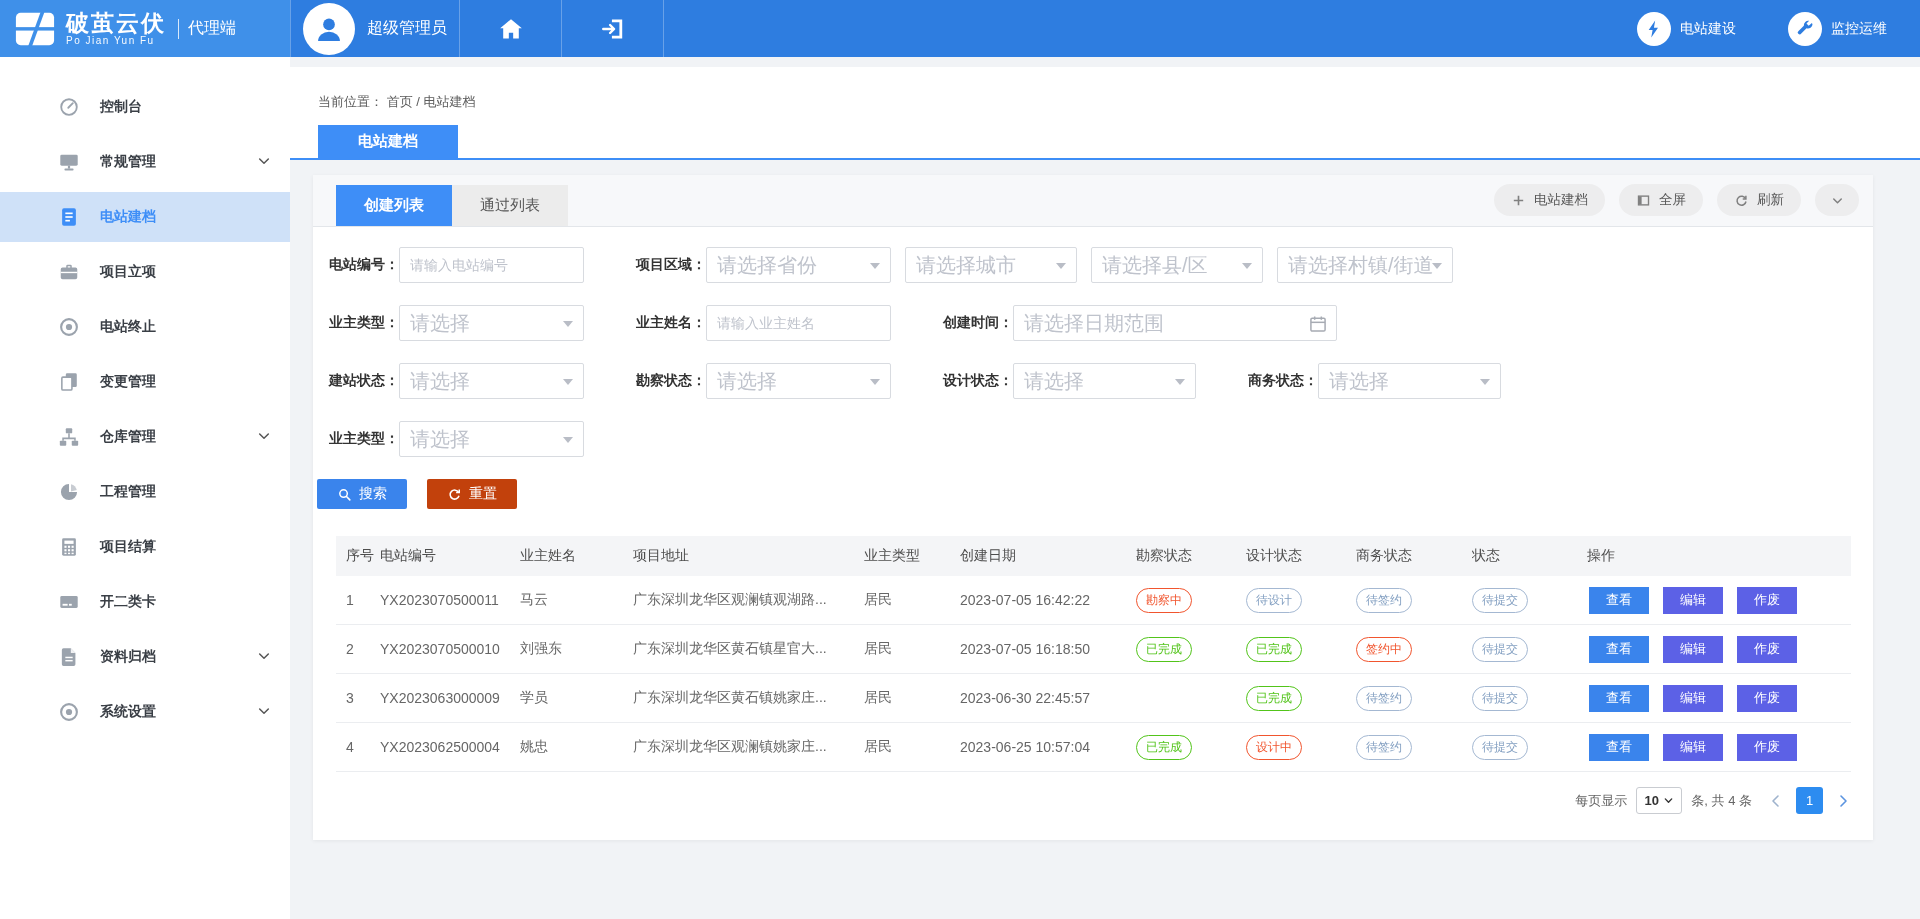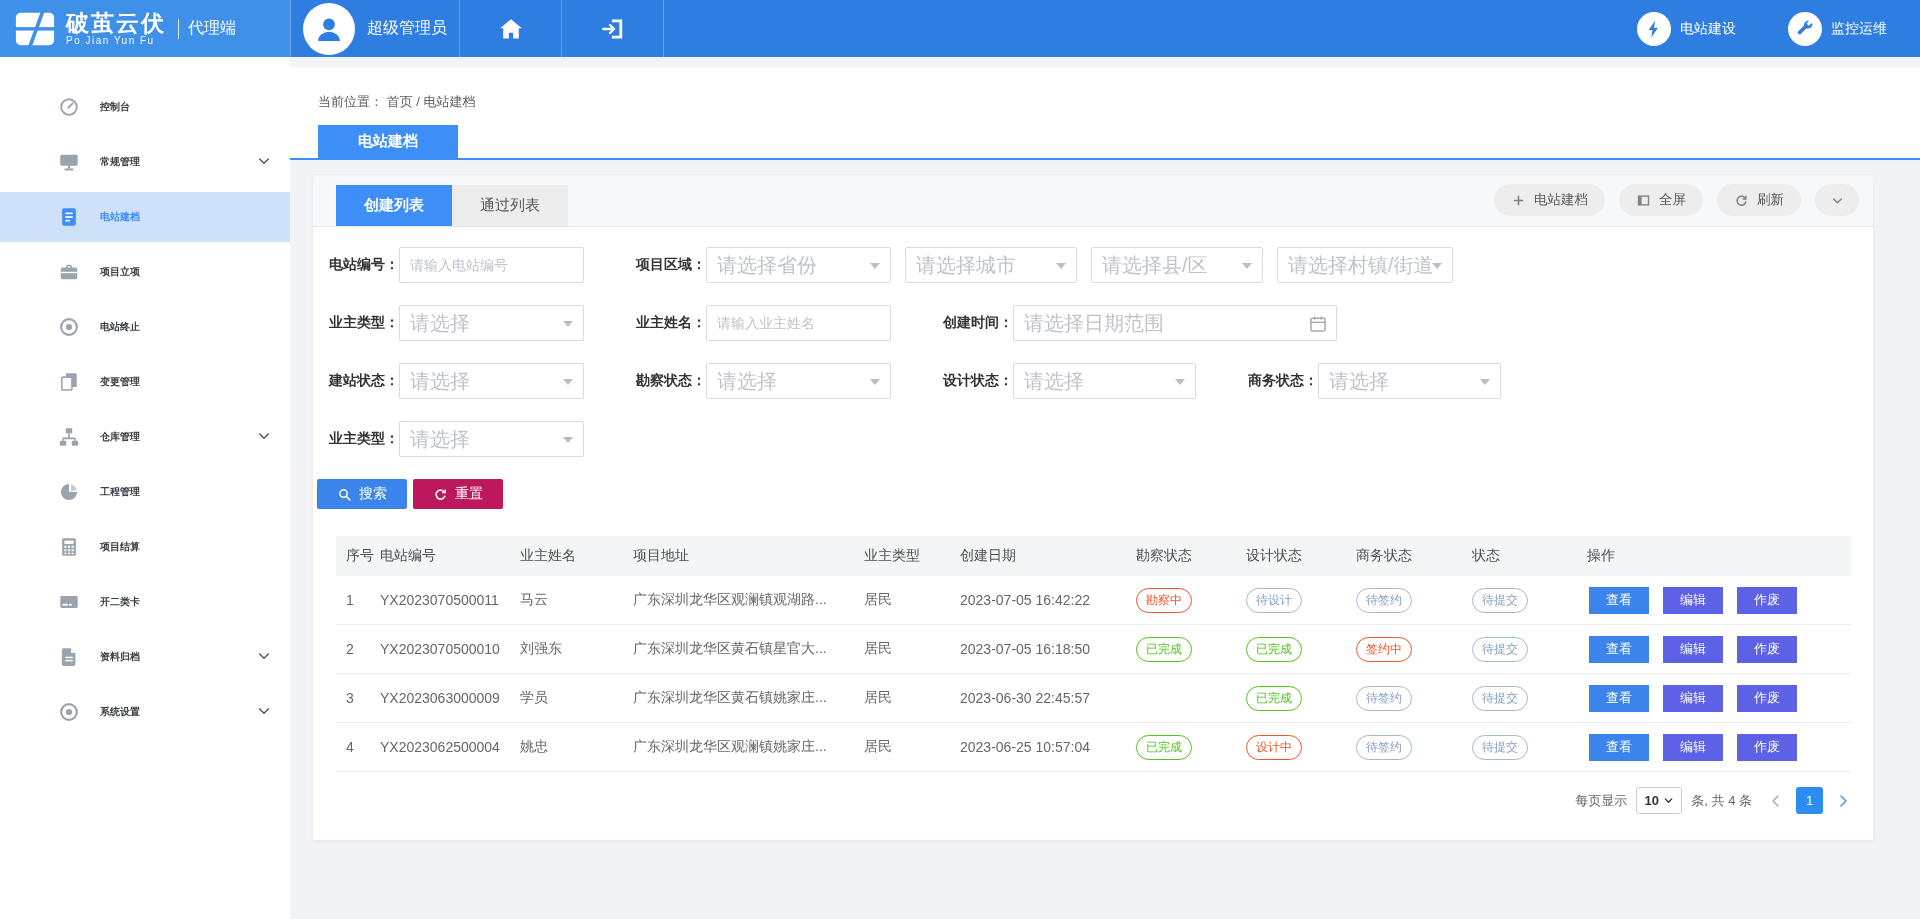--- a/index.html
+++ b/index.html
@@ -22,21 +22,21 @@
 .seg-ico svg{width:26px;height:26px}
 .hdr-right{margin-left:auto;display:flex;align-items:center;gap:52px;padding-right:33px}
 .hlink{display:flex;align-items:center;gap:9px;font-size:14px}
 .hlink .circ{width:34px;height:34px;border-radius:50%;background:#fff;color:#2e7de0;display:flex;align-items:center;justify-content:center}
 .hlink .circ svg{width:20px;height:20px}
 
 .sidebar{position:absolute;top:57px;left:0;width:290px;height:862px;background:#fff;padding-top:25px}
 .side-item{height:50px;margin-bottom:5px;display:flex;align-items:center;padding-left:58px;position:relative;cursor:pointer}
 .side-item .si-icon{width:22px;height:22px;color:#9ba3ad;margin-right:20px;flex:none}
 .side-item .si-icon svg{width:22px;height:22px}
-.side-item .si-label{font-size:10px;color:#3a3f46;font-weight:600}
+.side-item .si-label{font-size:14px;color:#3a3f46;font-weight:600}
 .side-item .si-chev{position:absolute;right:18px;top:16px;width:16px;height:16px;color:#555}
 .side-item .si-chev svg{width:16px;height:16px}
 .side-item.active{background:#cfe1f8}
 .side-item.active .si-icon{color:#3e8ef7}
 .side-item.active .si-label{color:#3e8ef7}
 
 .main{position:absolute;left:290px;top:67px;width:1630px;height:862px}
 .topbar{height:91px;background:#fff;position:relative}
 .breadcrumb{position:absolute;left:28px;top:26px;font-size:13px;color:#5c5c5c}
 .page-tab{position:absolute;left:28px;bottom:0;width:140px;height:33px;background:#3e8ef7;color:#fff;font-size:15px;font-weight:bold;display:flex;align-items:center;justify-content:center}
@@ -61,21 +61,21 @@
 .ctrl input{border:0;outline:0;width:100%;font-size:14px;font-family:inherit;color:#333}
 .ctrl input::placeholder{color:#bfc3cc}
 .caret{position:absolute;right:10px;top:15px;width:0;height:0;border:5px solid transparent;border-top:6px solid #b9bdc6}
 .ctrl .cal{position:absolute;right:8px;top:8px;width:20px;height:20px;color:#a7abb3}
 .sgroup .ctrl{margin-left:14px}
 .sgroup .ctrl:first-of-type{margin-left:0}
 .btnrow{display:flex;align-items:center;margin-top:22px;padding-left:4px}
 .btn{height:30px;width:90px;display:flex;align-items:center;justify-content:center;gap:7px;color:#fff;font-size:14px;border:0;border-radius:2px;cursor:pointer;font-family:inherit}
 .btn svg{width:15px;height:15px}
 .btn-search{background:#3a84ec}
-.btn-reset{background:#be185d;margin-left:6px}
+.btn-reset{background:#c2410c;margin-left:20px}
 
 .table{margin:27px 22px 0 23px}
 .thead{height:40px;background:#f4f5f7;display:flex;align-items:center;padding-left:10px;font-size:14px;color:#4d4d4d}
 .trow{height:49px;display:flex;align-items:center;padding-left:10px;font-size:14px;color:#666;border-bottom:1px solid #ebedf0;background:#fff}
 .tc{flex:none;padding-right:0;white-space:nowrap;overflow:hidden}
 .badge{min-width:52px;height:25px;border-radius:13px;border:1px solid;display:inline-flex;align-items:center;justify-content:center;font-size:12px;padding:0 9px;background:#fff}
 .badge.orange{color:#f1552e;border-color:#f1552e}
 .badge.green{color:#52c41a;border-color:#52c41a}
 .badge.blue{color:#84a0c2;border-color:#a4b8d2}
 .abtn{width:60px;height:27px;color:#fff;font-size:13px;display:inline-flex;align-items:center;justify-content:center;margin-right:14px;border:0;cursor:pointer;font-family:inherit}

